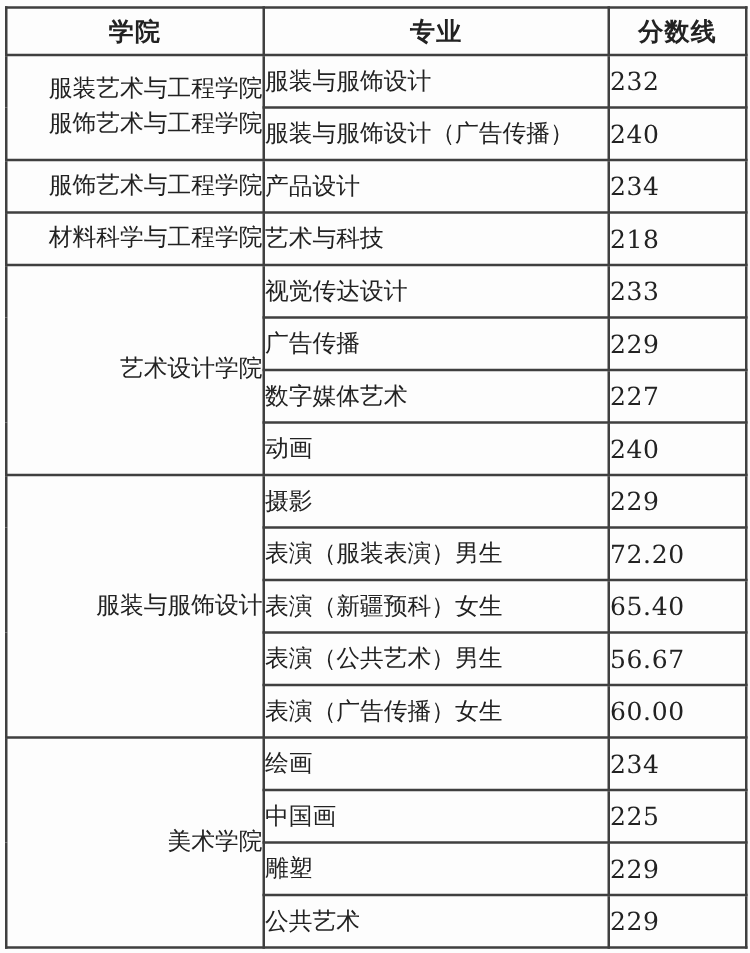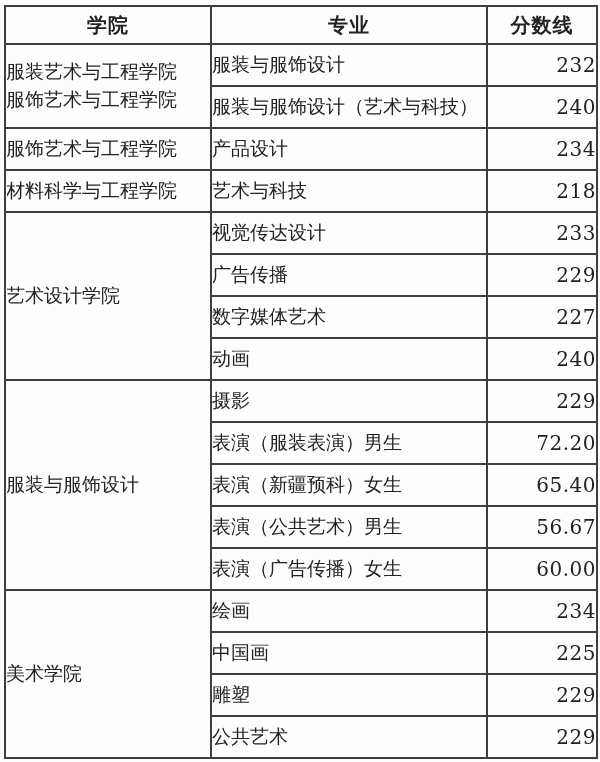--- a/index.html
+++ b/index.html
@@ -25,34 +25,33 @@
   }
   .score-table thead tr { height: 38px; }
   .score-table tbody tr { height: 42px; }
   .score-table th {
     font-weight: bold;
     font-size: 20px;
     text-align: center;
     letter-spacing: 1px;
   }
   td.college {
-    text-align: left;
+    text-align: right;
     font-size: 19px;
     line-height: 1.45;
     vertical-align: middle;
-    border-radius: 15px;
   }
   td.major {
     text-align: left;
     font-size: 19px;
     padding-left: 0;
     vertical-align: middle;
   }
   td.score {
-    text-align: right;
+    text-align: left;
     font-size: 20px;
     letter-spacing: 0.5px;
     vertical-align: middle;
   }
 </style>
 </head>
 <body>
 
 <table class="score-table">
   <colgroup>
@@ -70,21 +69,21 @@
   <tbody>
       <tr>
         <td class="college" rowspan="2">
           <div>服装艺术与工程学院</div>
           <div>服饰艺术与工程学院</div>
         </td>
         <td class="major">服装与服饰设计</td>
         <td class="score">232</td>
       </tr>
       <tr>
-        <td class="major">服装与服饰设计（艺术与科技）</td>
+        <td class="major">服装与服饰设计（广告传播）</td>
         <td class="score">240</td>
       </tr>
       <tr>
         <td class="college" rowspan="1">
           <div>服饰艺术与工程学院</div>
         </td>
         <td class="major">产品设计</td>
         <td class="score">234</td>
       </tr>
       <tr>

